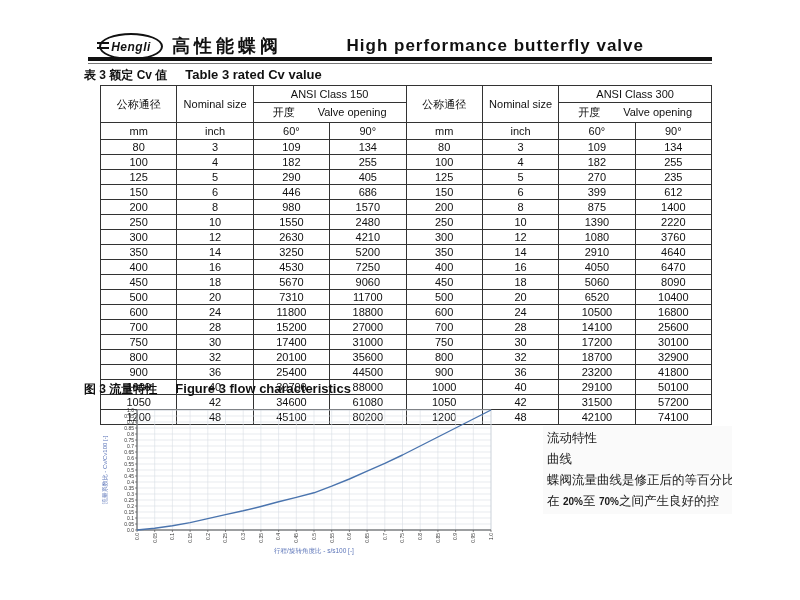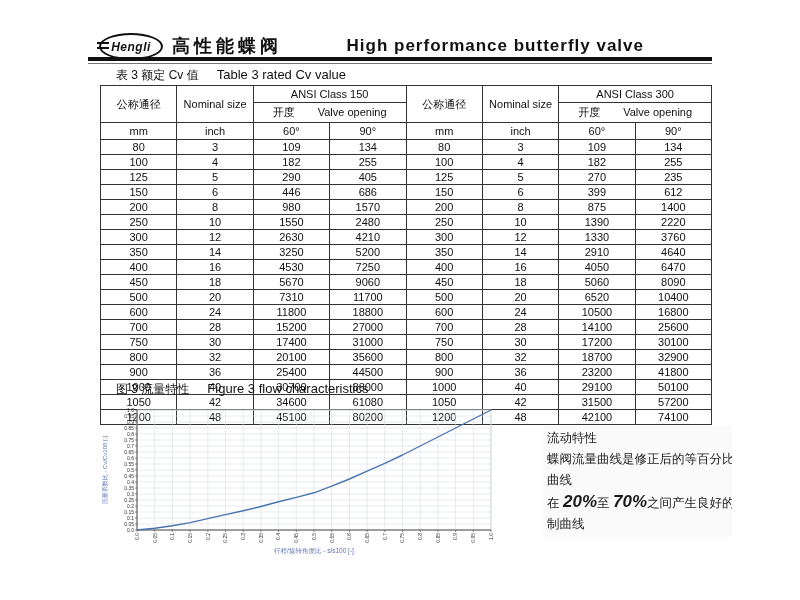--- a/index.html
+++ b/index.html
@@ -10,38 +10,38 @@
         border-radius:50%;display:flex;align-items:center;justify-content:center;
         font-weight:bold;font-style:italic;font-size:12px;letter-spacing:.5px;background:#fff;}
   #logo:before{content:"";position:absolute;left:-4px;top:7px;width:12px;height:2px;background:#111;}
   #logo:after{content:"";position:absolute;left:-4px;top:12px;width:12px;height:2px;background:#111;}
   .title-zh{position:absolute;left:172px;top:34px;font-size:18px;font-weight:bold;letter-spacing:4px;}
   .title-en{position:absolute;right:88px;top:36px;font-size:17px;font-weight:bold;
             letter-spacing:1px;border-bottom:1.5px solid #111;padding-bottom:1px;}
   .header-rule{position:absolute;left:88px;top:57px;width:624px;height:3.5px;background:#111;}
   .header-rule2{position:absolute;left:88px;top:63px;width:624px;height:1px;background:#777;}
   
-  .caption{position:absolute;left:116px;font-weight:normal;}
+  .caption{position:absolute;left:84px;font-weight:bold;}
   #table-caption{top:67px;font-size:12px;}
   #figure-caption{top:381px;font-size:12px;}
   .cap-en{margin-left:18px;font-size:13px;}
   
   #cv-table{position:absolute;left:100px;top:85px;width:612px;border-collapse:collapse;
             table-layout:fixed;font-size:11px;}
   #cv-table th,#cv-table td{border:1px solid #333;text-align:center;padding:1px 0;
             font-weight:normal;white-space:nowrap;overflow:hidden;}
   #cv-table thead th{padding:2px 0;}
   #cv-table{border:1.5px solid #222;}
   .opening-en{margin-left:23px;}
   
   #chart-wrap{position:absolute;left:98px;top:403px;width:402px;height:156px;}
   
   #flow-notes{position:absolute;left:543px;top:426px;width:212px;background:#fafafa;
               font-size:12.5px;line-height:21px;color:#1a1a1a;padding:2px 4px;}
-  #flow-notes b{font-size:17px;font-style:italic;}
+  #flow-notes b{font-size:10px;}
 </style>
 </head>
 <body>
 
 <div id="page">
 
   <div id="logo">
     <span>Hengli</span>
   </div>
   <div class="title-zh">高性能蝶阀</div>
@@ -139,21 +139,21 @@
           <td>1390</td>
           <td>2220</td>
         </tr>
         <tr>
           <td>300</td>
           <td>12</td>
           <td>2630</td>
           <td>4210</td>
           <td>300</td>
           <td>12</td>
-          <td>1330</td>
+          <td>1080</td>
           <td>3760</td>
         </tr>
         <tr>
           <td>350</td>
           <td>14</td>
           <td>3250</td>
           <td>5200</td>
           <td>350</td>
           <td>14</td>
           <td>2910</td>
@@ -408,19 +408,18 @@
         <text transform="translate(394.8,130) rotate(-90)" text-anchor="end" font-size="5px" fill="#333">1.0</text>
         <line x1="393" y1="127" x2="393" y2="129" stroke="#555" stroke-width="0.7"></line>
         <text x="216" y="150" text-anchor="middle" font-size="6.5px" fill="#5b74b8">行程/旋转角度比 - s/s100 [-]</text>
         <text transform="translate(9,67) rotate(-90)" text-anchor="middle" font-size="6px" fill="#5b74b8">流量系数比 - Cv/Cv100 [-]</text>
         <path d="M39.0 127.0L56.7 125.2L74.4 122.8L92.1 119.6L109.8 115.6L127.5 111.6L145.2 107.8L162.9 103.5L180.6 98.8L198.3 94.4L216.0 89.8L233.7 83.2L251.4 76.0L269.1 68.2L286.8 60.4L304.5 52.0L322.2 43.0L339.9 34.0L357.6 25.0L375.3 16.0L393.0 7.0" fill="none" stroke="#4a74ae" stroke-width="1.4" stroke-linejoin="round"></path>
       </svg>
   </div>
 
   <div id="flow-notes">
       <div><span>流动特性</span></div>
+      <div><span>曲线</span></div>
       <div><span>蝶阀流量曲线是修正后的等百分比</span></div>
-      <div><span>曲线</span></div>
       <div><span>在 </span><b>20%</b><span>至 </span><b>70%</b><span>之间产生良好的控</span></div>
-      <div><span>制曲线</span></div>
     </div>
 
 </div>
 
 </body></html>

